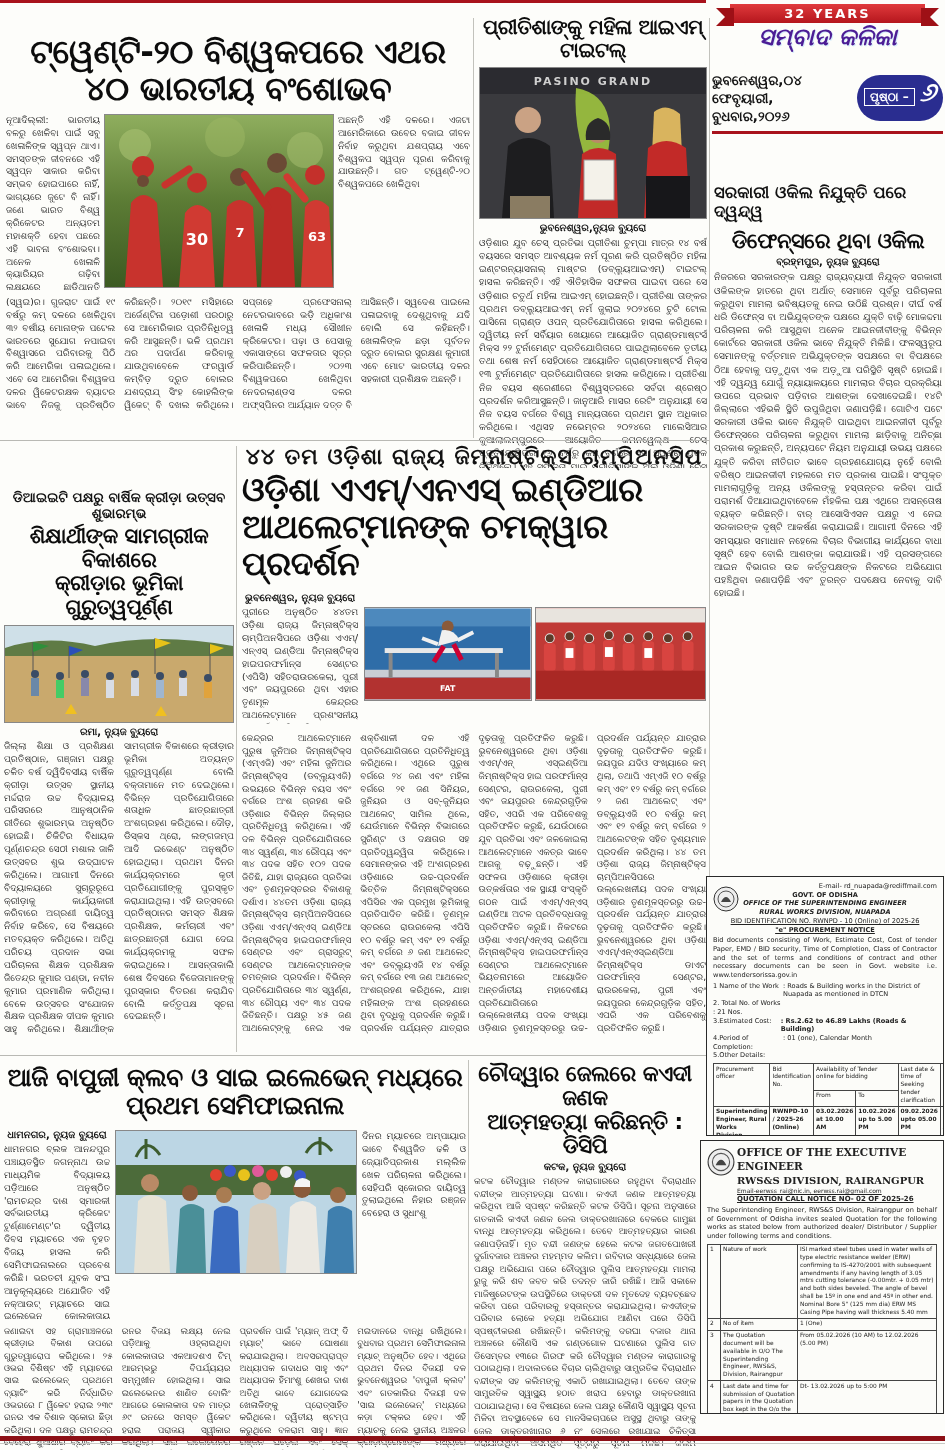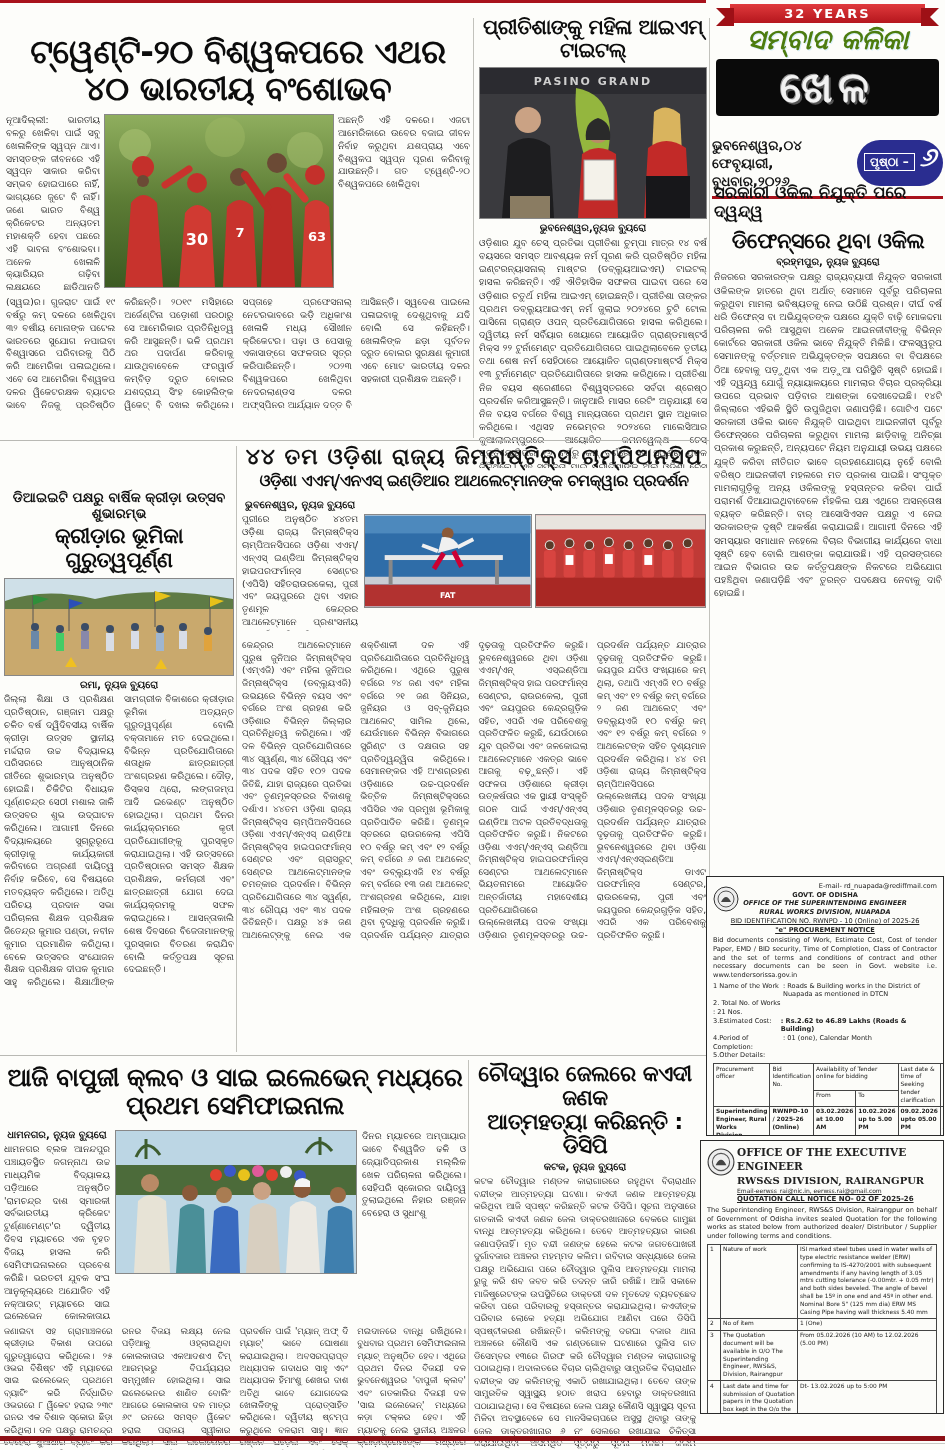--- a/index.html
+++ b/index.html
@@ -14,21 +14,21 @@
   .body-text{font-size:9.2px;line-height:1.4;text-align:justify;color:#1c1c1c;overflow:hidden;}
   .cols-2{column-count:2;column-gap:10px;}
   .cols-4{column-count:4;column-gap:9px;}
   .photo{display:block;border:1px solid #888;}
   
   .ribbon{position:relative;background:linear-gradient(#e03a3c,#b5161d);color:#fff;
           font-weight:bold;font-size:13px;text-align:center;padding:2px 0;letter-spacing:2px;}
   .ribbon:before,.ribbon:after{content:"";position:absolute;top:4px;border:9px solid #9e1016;width:0;height:0;}
   .ribbon:before{left:-14px;border-left-color:transparent;}
   .ribbon:after{right:-14px;border-right-color:transparent;}
-  .paper-name{color:#4d7c0f;font-weight:bold;font-style:italic;font-size:28px;text-align:center;
+  .paper-name{color:#4c1d95;font-weight:bold;font-style:italic;font-size:24px;text-align:center;
               text-shadow:1px 1px 0 #d7eefb;}
   .khela-box{background:#0a0a0a;border-radius:4px;color:#f2f2f2;text-align:center;
              font-size:42px;font-weight:bold;letter-spacing:6px;
              text-shadow:2px 2px 0 #555,-1px -1px 0 #999;}
   .page-oval{background:#2a2d90;border-radius:38px;color:#fff;text-align:center;}
   .page-oval .lbl{display:inline-block;border:1.5px solid #fff;padding:1px 5px;font-size:12px;font-weight:bold;}
   .page-oval .num{font-size:26px;font-weight:bold;font-style:italic;}
   .date-block{font-weight:bold;font-size:13.5px;line-height:1.35;}
   
   .tender{border:1.5px solid #2a2a2a;background:#fcfcf9;font-size:6.6px;line-height:1.32;color:#222;
@@ -46,23 +46,20 @@
 
 <div id="page">
 
   <div class="abs rule-red" style="left:0;top:26;width:706px;height:3px;"></div>
 
   <div class="abs" style="left:712px;top:2px;width:231px;height:174px;">
     <div class="ribbon" style="margin:2px 18px 0;">
       <span>32 YEARS</span>
     </div>
     <div class="paper-name">ସମ୍ବାଦ କଳିକା</div>
-    <div class="khela-box" style="margin:2px 4px;padding:4px 0;">
-      <span>ଖେଳ</span>
-    </div>
     <div style="display:flex;align-items:center;margin-top:20px;">
       <div class="date-block" style="flex:1;">
         <div>ଭୁବନେଶ୍ୱର,୦୪ ଫେବୃୟାରୀ,</div>
         <div>ବୁଧବାର,୨୦୨୬</div>
       </div>
       <div class="page-oval" style="width:86px;height:44px;padding-top:2px;">
         <span class="lbl">ପୃଷ୍ଠା –</span>
         <span class="num">୬</span>
       </div>
     </div>
@@ -161,20 +158,21 @@
     </div>
     <div class="dateline">ବ୍ରହ୍ମପୁର, ନ୍ୟୁଜ ବ୍ୟୁରୋ</div>
     <div class="body-text" style="height:560px;font-size:9.4px;">ନିଜରରେ ସରକାରଙ୍କ ପକ୍ଷରୁ ରାଜ୍ୟବ୍ୟାପୀ ନିଯୁକ୍ତ ସରକାରୀ ଓକିଲଙ୍କ ହାତରେ ଥିବା ଅର୍ଥାତ୍ ସେମାନେ ପୂର୍ବରୁ ପରିଚାଳନା କରୁଥିବା ମାମଲା ଭବିଷ୍ୟତକୁ ନେଇ ଉଠିଛି ପ୍ରଶ୍ନ। ଦୀର୍ଘ ବର୍ଷ ଧରି ଡିଫେନ୍ସ ବା ଅଭିଯୁକ୍ତଙ୍କ ପକ୍ଷରେ ଯୁକ୍ତି ବାଢ଼ି ମୋକଦ୍ଦମା ପରିଚାଳନା କରି ଆସୁଥିବା ଅନେକ ଆଇନଜୀବୀଙ୍କୁ ବିଭିନ୍ନ କୋର୍ଟରେ ସରକାରୀ ଓକିଲ ଭାବେ ନିଯୁକ୍ତି ମିଳିଛି। ଫଳସ୍ୱରୂପ ସେମାନଙ୍କୁ ବର୍ତ୍ତମାନ ଅଭିଯୁକ୍ତଙ୍କ ସପକ୍ଷରେ ବା ବିପକ୍ଷରେ ଠିଆ ହେବାକୁ ପଡ଼ୁଥିବା ଏକ ଅଡ଼ୁଆ ପରିସ୍ଥିତି ସୃଷ୍ଟି ହୋଇଛି। ଏହି ଦ୍ୱନ୍ଦ୍ୱ ଯୋଗୁଁ ନ୍ୟାୟାଳୟରେ ମାମଲାର ବିଚାର ପ୍ରକ୍ରିୟା ଉପରେ ପ୍ରଭାବ ପଡ଼ିବାର ଆଶଙ୍କା ଦେଖାଦେଇଛି। ୧୪ଟି ଜିଲ୍ଲାରେ ଏହିଭଳି ସ୍ଥିତି ଉପୁଜିଥିବା ଜଣାପଡ଼ିଛି। ଗୋଟିଏ ପଟେ ସରକାରୀ ଓକିଲ ଭାବେ ନିଯୁକ୍ତି ପାଇଥିବା ଆଇନଜୀବୀ ପୂର୍ବରୁ ଡିଫେନ୍ସରେ ପରିଚାଳନା କରୁଥିବା ମାମଲା ଛାଡ଼ିବାକୁ ଅନିଚ୍ଛା ପ୍ରକାଶ କରୁଛନ୍ତି, ଅନ୍ୟପଟେ ନିୟମ ଅନୁଯାୟୀ ଉଭୟ ପକ୍ଷରେ ଯୁକ୍ତି କରିବା ନୀତିଗତ ଭାବେ ଗ୍ରହଣଯୋଗ୍ୟ ନୁହେଁ ବୋଲି ବରିଷ୍ଠ ଆଇନଜୀବୀ ମହଲରେ ମତ ପ୍ରକାଶ ପାଇଛି। ସଂପୃକ୍ତ ମାମଲାଗୁଡ଼ିକୁ ଅନ୍ୟ ଓକିଲଙ୍କୁ ହସ୍ତାନ୍ତର କରିବା ପାଇଁ ପରାମର୍ଶ ଦିଆଯାଇଥିବାବେଳେ ମଁହକିଲ ପକ୍ଷ ଏଥିରେ ଅସନ୍ତୋଷ ବ୍ୟକ୍ତ କରିଛନ୍ତି। ବାର୍ ଆସୋସିଏସନ ପକ୍ଷରୁ ଏ ନେଇ ସରକାରଙ୍କ ଦୃଷ୍ଟି ଆକର୍ଷଣ କରାଯାଇଛି। ଆଗାମୀ ଦିନରେ ଏହି ସମସ୍ୟାର ସମାଧାନ ନହେଲେ ବିଚାର ବିଭାଗୀୟ କାର୍ଯ୍ୟରେ ବାଧା ସୃଷ୍ଟି ହେବ ବୋଲି ଆଶଙ୍କା କରାଯାଉଛି। ଏହି ପ୍ରସଙ୍ଗରେ ଆଇନ ବିଭାଗର ଉଚ୍ଚ କର୍ତ୍ତୃପକ୍ଷଙ୍କ ନିକଟରେ ଅଭିଯୋଗ ପହଞ୍ଚିଥିବା ଜଣାପଡ଼ିଛି ଏବଂ ତୁରନ୍ତ ପଦକ୍ଷେପ ନେବାକୁ ଦାବି ହୋଇଛି।</div>
   </div>
 
   <div class="abs rule-gray" style="left:0;top:440px;width:709px;height:1px;"></div>
 
   <div class="abs" style="left:4px;top:446px;width:230px;height:606px;margin-top:44px;">
     <div class="kicker" style="font-size:13.5px;text-align:center;">ଡିଆଇଇଟି ପକ୍ଷରୁ ବାର୍ଷିକ କ୍ରୀଡ଼ା ଉତ୍ସବ ଶୁଭାରମ୍ଭ</div>
     <div class="headline" style="font-size:21px;text-align:center;margin-top:4px;">
+      <div>ଶିକ୍ଷାର୍ଥୀଙ୍କ ସାମଗ୍ରୀକ ବିକାଶରେ</div>
       <div>କ୍ରୀଡ଼ାର ଭୂମିକା ଗୁରୁତ୍ୱପୂର୍ଣ୍ଣ</div>
     </div>
     <svg class="photo" width="228" height="96" viewBox="0 0 228 96" style="margin-top:6px;">
       <rect width="228" height="96" fill="#c9a96d"></rect>
       <rect width="228" height="22" fill="#cfe0e8"></rect>
       <path d="M0 22 Q40 8 90 20 Q150 6 228 20 L228 30 L0 30 Z" fill="#5f7b45"></path>
       <g>
         <line x1="28" y1="16" x2="28" y2="50" stroke="#555"></line>
           <path d="M28 16 L44 20 L28 26 Z" fill="#2f8f3a"></path>
         <line x1="64" y1="20" x2="64" y2="52" stroke="#555"></line>
@@ -206,21 +204,21 @@
       <path d="M150 90 L156 80 L162 90 Z" fill="#f0c020"></path>
     </svg>
     <div class="dateline">ରମା, ନ୍ୟୁଜ ବ୍ୟୁରୋ</div>
     <div class="body-text cols-2" style="height:398px;">ଜିଲ୍ଲା ଶିକ୍ଷା ଓ ପ୍ରଶିକ୍ଷଣ ପ୍ରତିଷ୍ଠାନ, ଗଞ୍ଜାମ ପକ୍ଷରୁ ଚଳିତ ବର୍ଷ ଦ୍ୱିଦିବସୀୟ ବାର୍ଷିକ କ୍ରୀଡ଼ା ଉତ୍ସବ ସ୍ଥାନୀୟ ମର୍ଦ୍ଦରାଜ ଉଚ୍ଚ ବିଦ୍ୟାଳୟ ପରିସରରେ ଆନୁଷ୍ଠାନିକ ରୀତିରେ ଶୁଭାରମ୍ଭ ଅନୁଷ୍ଠିତ ହୋଇଛି। ଚିକିଟିର ବିଧାୟକ ପୂର୍ଣ୍ଣଚନ୍ଦ୍ର ସେଠୀ ମଶାଲ ଜାଳି ଉତ୍ସବର ଶୁଭ ଉଦ୍‌ଘାଟନ କରିଥିଲେ। ଆଗାମୀ ଦିନରେ ବିଦ୍ୟାଳୟରେ ସୁଚାରୁରୂପେ କ୍ରୀଡ଼ାକୁ କାର୍ଯ୍ୟକାରୀ କରିବାରେ ଅଗ୍ରଣୀ ଦାୟିତ୍ୱ ନିର୍ବାହ କରିବେ, ସେ ବିଷୟରେ ମତବ୍ୟକ୍ତ କରିଥିଲେ। ଅତିଥି ପରିଚୟ ପ୍ରଦାନ ସଭା ପରିଚାଳନା ଶିକ୍ଷକ ପ୍ରଶିକ୍ଷକ ଜିତେନ୍ଦ୍ର କୁମାର ପଣ୍ଡା, ନବୀନ କୁମାର ପ୍ରମାଣିକ କରିଥିଲା। ବେଳେ ଉତ୍ସବର ସଂଯୋଜନ ଶିକ୍ଷକ ପ୍ରଶିକ୍ଷକ ଦୀପକ କୁମାର ସାହୁ କରିଥିଲେ। ଶିକ୍ଷାର୍ଥୀଙ୍କ ସାମଗ୍ରୀକ ବିକାଶରେ କ୍ରୀଡ଼ାର ଭୂମିକା ଅତ୍ୟନ୍ତ ଗୁରୁତ୍ୱପୂର୍ଣ୍ଣ ବୋଲି ବକ୍ତାମାନେ ମତ ଦେଇଥିଲେ। ବିଭିନ୍ନ ପ୍ରତିଯୋଗିତାରେ ଶତାଧିକ ଛାତ୍ରଛାତ୍ରୀ ଅଂଶଗ୍ରହଣ କରିଥିଲେ। ଦୌଡ଼, ଡିସ୍କସ ଥ୍ରୋ, ଲଙ୍ଗଜମ୍ପ ଆଦି ଇଭେଣ୍ଟ ଅନୁଷ୍ଠିତ ହୋଇଥିଲା। ପ୍ରଥମ ଦିନର କାର୍ଯ୍ୟକ୍ରମରେ କୃତୀ ପ୍ରତିଯୋଗୀଙ୍କୁ ପୁରସ୍କୃତ କରାଯାଇଥିଲା। ଏହି ଉତ୍ସବରେ ପ୍ରତିଷ୍ଠାନର ସମସ୍ତ ଶିକ୍ଷକ ପ୍ରଶିକ୍ଷକ, କର୍ମଚାରୀ ଏବଂ ଛାତ୍ରଛାତ୍ରୀ ଯୋଗ ଦେଇ କାର୍ଯ୍ୟକ୍ରମକୁ ସଫଳ କରାଇଥିଲେ। ଆସନ୍ତାକାଲି ଶେଷ ଦିବସରେ ବିଜେତାମାନଙ୍କୁ ପୁରସ୍କାର ବିତରଣ କରାଯିବ ବୋଲି କର୍ତ୍ତୃପକ୍ଷ ସୂଚନା ଦେଇଛନ୍ତି।</div>
   </div>
 
   <div class="abs vline" style="left:236px;top:446px;height:606px;"></div>
 
   <div class="abs" style="left:242px;top:444px;width:464px;height:610px;">
     <div class="kicker" style="font-size:22px;text-align:center;letter-spacing:1px;">୪୪ ତମ ଓଡ଼ିଶା ରାଜ୍ୟ ଜିମ୍ନାଷ୍ଟିକ୍ସ ଚାମ୍ପିଅନସିପ</div>
-    <div class="headline" style="font-size:16px;text-align:center;margin-top:3px;">ଓଡ଼ିଶା ଏଏମ୍/ଏନଏସ୍ ଇଣ୍ଡିଆର ଆଥଲେଟ୍‌ମାନଙ୍କ ଚମକ୍ୱାର ପ୍ରଦର୍ଶନ</div>
+    <div class="headline" style="font-size:33px;text-align:left;margin-top:3px;">ଓଡ଼ିଶା ଏଏମ୍/ଏନଏସ୍ ଇଣ୍ଡିଆର ଆଥଲେଟ୍‌ମାନଙ୍କ ଚମକ୍ୱାର ପ୍ରଦର୍ଶନ</div>
     <div style="display:flex;margin-top:6px;">
       <div style="width:118px;">
         <div class="dateline">ଭୁବନେଶ୍ୱର, ନ୍ୟୁଜ ବ୍ୟୁରୋ</div>
         <div class="body-text" style="height:118px;">ପୁରୀରେ ଅନୁଷ୍ଠିତ ୪୪ତମ ଓଡ଼ିଶା ରାଜ୍ୟ ଜିମ୍ନାଷ୍ଟିକ୍ସ ଚାମ୍ପିଅନସିପରେ ଓଡ଼ିଶା ଏଏମ୍/ଏନ୍‌ଏସ୍ ଇଣ୍ଡିଆ ଜିମ୍ନାଷ୍ଟିକ୍ସ ହାଇପରଫର୍ମାନ୍ସ ସେଣ୍ଟର (ଏପିସି) ସହିତରାଉରକେଲା, ପୁରୀ ଏବଂ ଜୟପୁରରେ ଥିବା ଏହାର ତୃଣମୂଳ କେନ୍ଦ୍ରର ଆଥଲେଟ୍‌ମାନେ ପ୍ରଶଂସନୀୟ ପ୍ରଦର୍ଶନ କରିଛନ୍ତି।</div>
       </div>
       <svg class="photo" width="168" height="92" viewBox="0 0 168 92" style="margin:18px 3px 0 6px;">
         <rect width="168" height="92" fill="#2f6da8"></rect>
         <rect y="0" width="168" height="18" fill="#4d89bd"></rect>
         <rect y="62" width="168" height="8" fill="#c9cdd4"></rect>
         <rect y="70" width="168" height="22" fill="#b23230"></rect>

